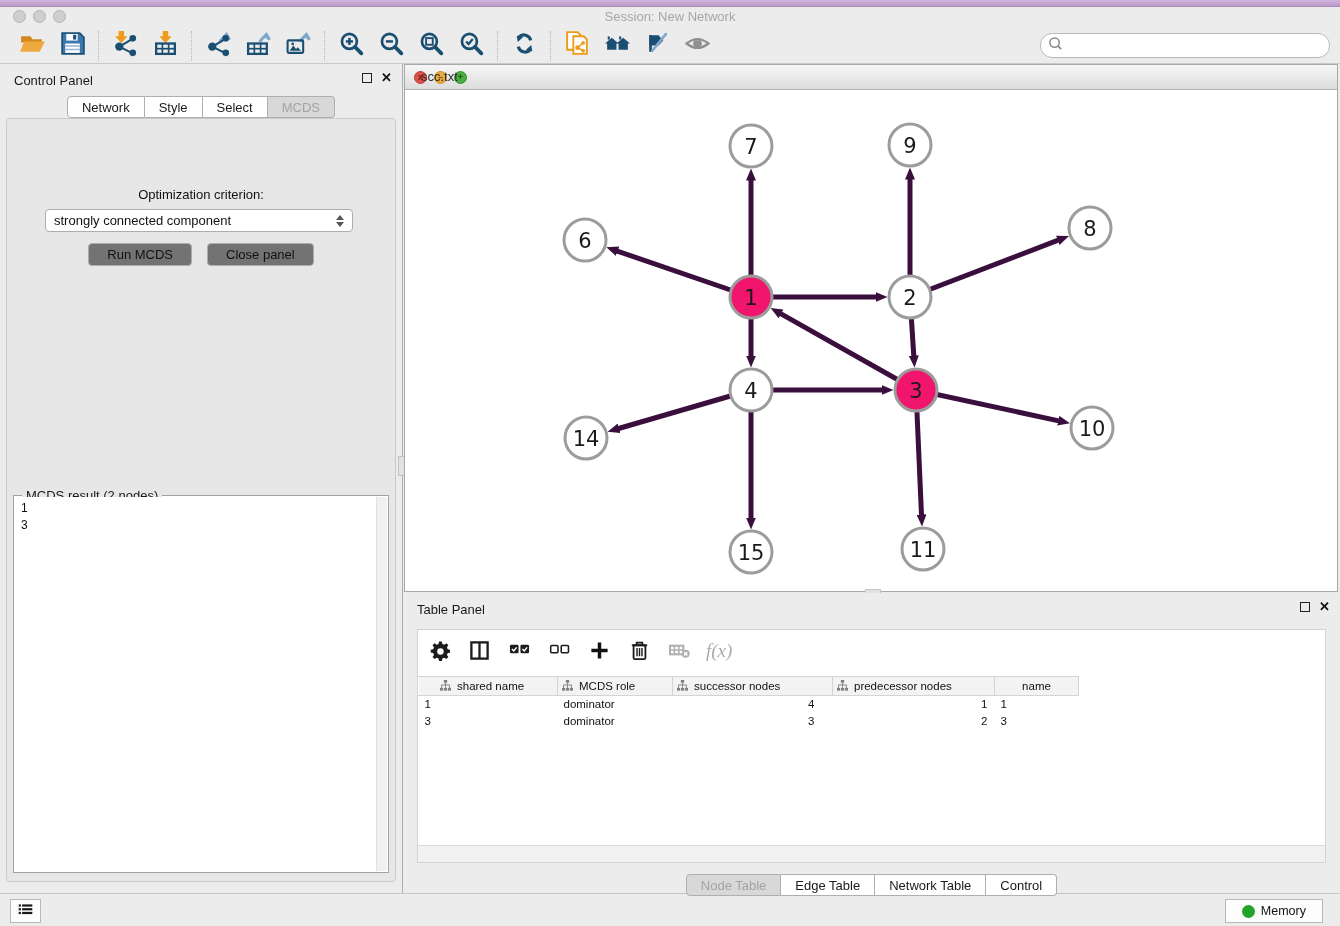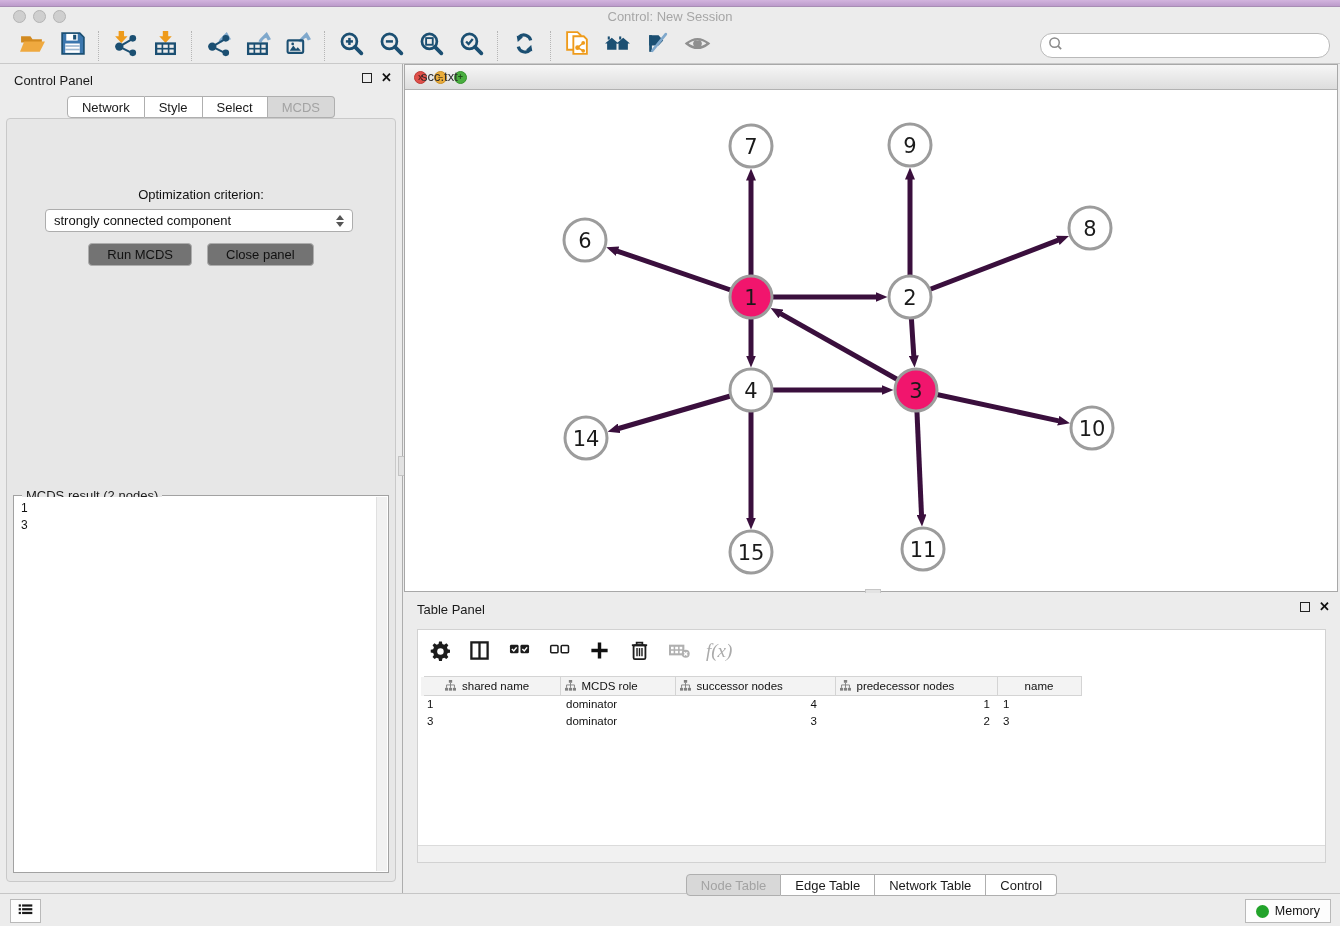--- a/index.html
+++ b/index.html
@@ -88,53 +88,53 @@
   .tp-card { position:absolute; left:14px; top:36px; width:909px; height:234px; background:#fff; border:1px solid #D2D2D2; }
   .tp-toolbar { position:absolute; left:8px; top:6px; height:34px; display:flex; align-items:center; gap:14px; }
   .tp-btn { min-width:26px; height:26px; display:flex; justify-content:center; cursor:pointer; }
   .tp-btn svg { width:21px; height:21px; }
   .tp-btn.disabled { cursor:default; }
   .fx-label { font-family:"Liberation Serif", serif; font-style:italic; font-size:19px; color:#ABABAB; }
   .tbl-wrap { position:absolute; left:0; right:0; top:46px; bottom:18px; overflow:hidden; }
   table.node-table { border-collapse:collapse; table-layout:fixed; font-size:11.5px; color:#111; }
   .node-table th { height:19px; background:#F3F3F3; border:1px solid #D4D4D4; border-left:none; font-weight:normal;
     font-size:11.5px; text-align:left; padding:0 4px; white-space:nowrap; }
-  .node-table th:first-child { border-left:6px solid #a16207; border-left-color:transparent;padding-left:21px; }
+  .node-table th:first-child { border-left:1px solid #a16207; border-left-color:transparent;padding-left:21px; }
   .node-table th .hico { margin-right:6px; vertical-align:-1px; }
   .node-table th.center { text-align:center; }
   .node-table td { height:17px; padding:0 6px; white-space:nowrap; }
   .node-table td.r { text-align:right; }
   .td-pad-succ { padding-right:18px !important; }
   .td-pad-pred { padding-right:7px !important; }
   .tp-hscroll { position:absolute; left:0; right:0; bottom:0; height:17px; background:#F1F1F1; border-top:1px solid #DBDBDB; }
   .tp-tabs { top:281px; }
 
   
   .statusbar { position:absolute; left:0; bottom:0; right:0; height:33px; background:#ECECEC; border-top:1px solid #C6C6C6; }
   .sb-left-btn { position:absolute; left:10px; top:5px; width:31px; height:24px; background:#FDFDFD;
     border:1px solid #B9B9B9; display:flex; align-items:center; justify-content:center; cursor:pointer; }
   .sb-left-btn svg { width:17px; height:17px; }
-  .memory-btn { position:absolute; right:9px; top:5px; height:24px; background:#FDFDFD; border:1px solid #B9B9B9;
-    display:flex; align-items:center; gap:6px; padding:0 10px; font-size:12.5px; color:#111; cursor:pointer; }
+  .memory-btn { position:absolute; right:17px; top:5px; height:24px; background:#FDFDFD; border:1px solid #B9B9B9;
+    display:flex; align-items:center; gap:6px; padding:0 16px; font-size:12.5px; color:#111; cursor:pointer; }
   .mem-dot { width:13px; height:13px; border-radius:50%; background:#22A32A; }
 </style>
 </head>
 <body>
 
 <div class="app">
 
   <div class="top-strip"></div>
 
   <div class="titlebar">
     <div class="lights">
       <div class="light"></div>
       <div class="light"></div>
       <div class="light"></div>
     </div>
-    <div class="win-title">Control: New Session</div>
+    <div class="win-title">Session: New Network</div>
   </div>
 
   <div class="toolbar" id="main-toolbar">
     <div class="search-wrap">
       <div class="search-box">
         <span id="search-icon-slot"><svg viewBox="0 0 16 16" width="15" height="15">
               <circle cx="7" cy="7" r="5" stroke="#8A8A8A" stroke-width="1.6" fill="none"></circle>
               <line x1="10.6" y1="10.6" x2="14" y2="14" stroke="#8A8A8A" stroke-width="1.8"></line>
             </svg></span>
         <input class="search-input" placeholder="" style="">

